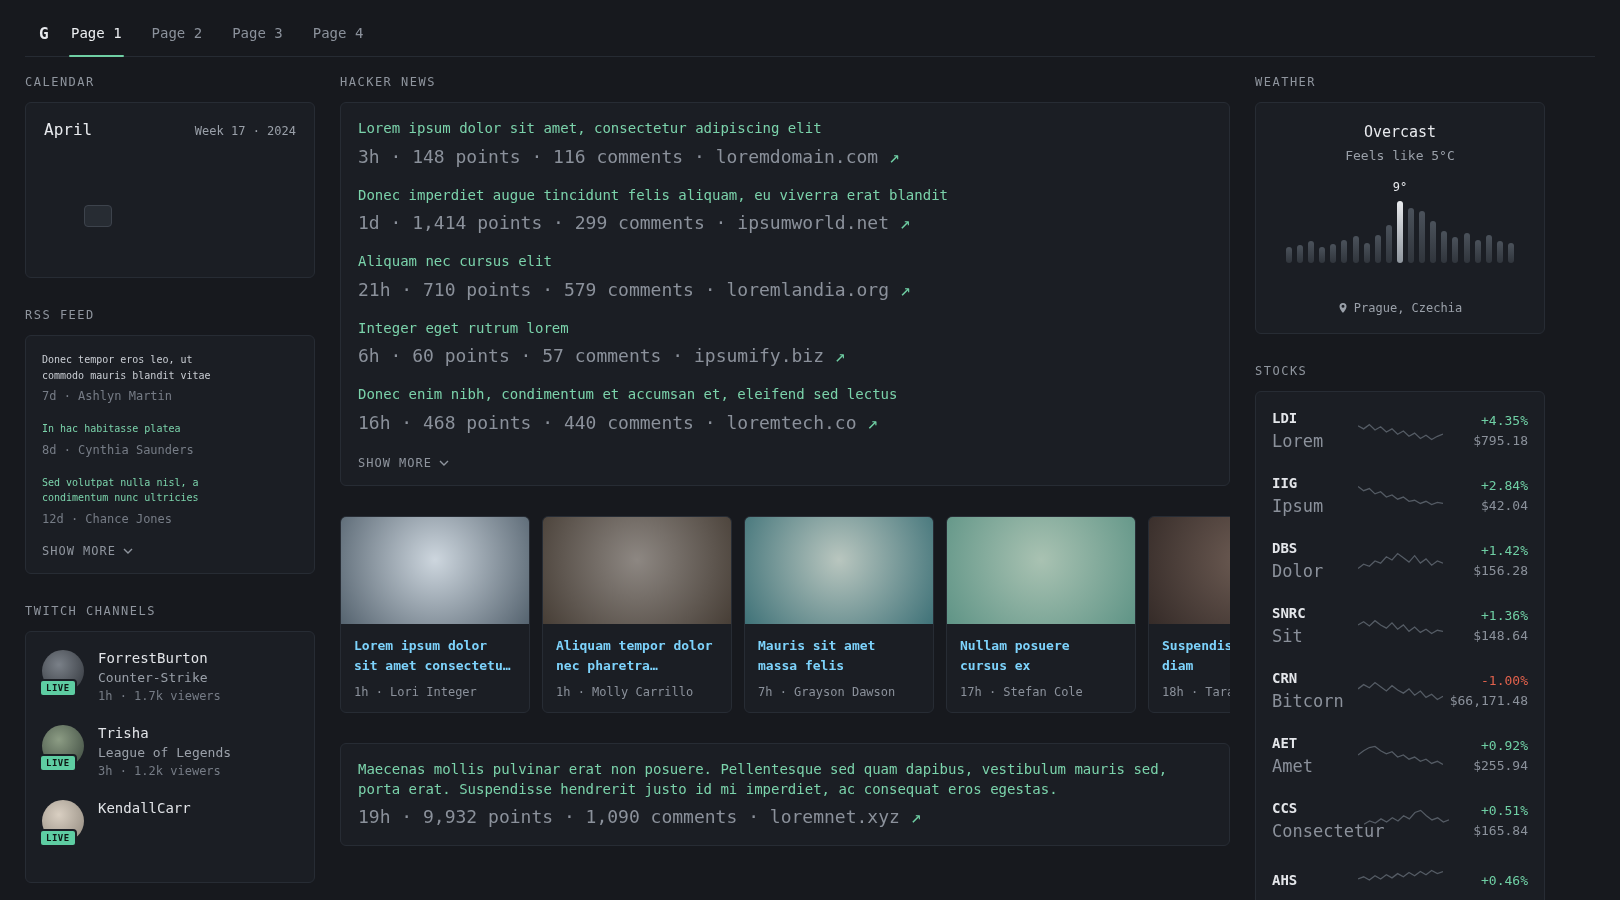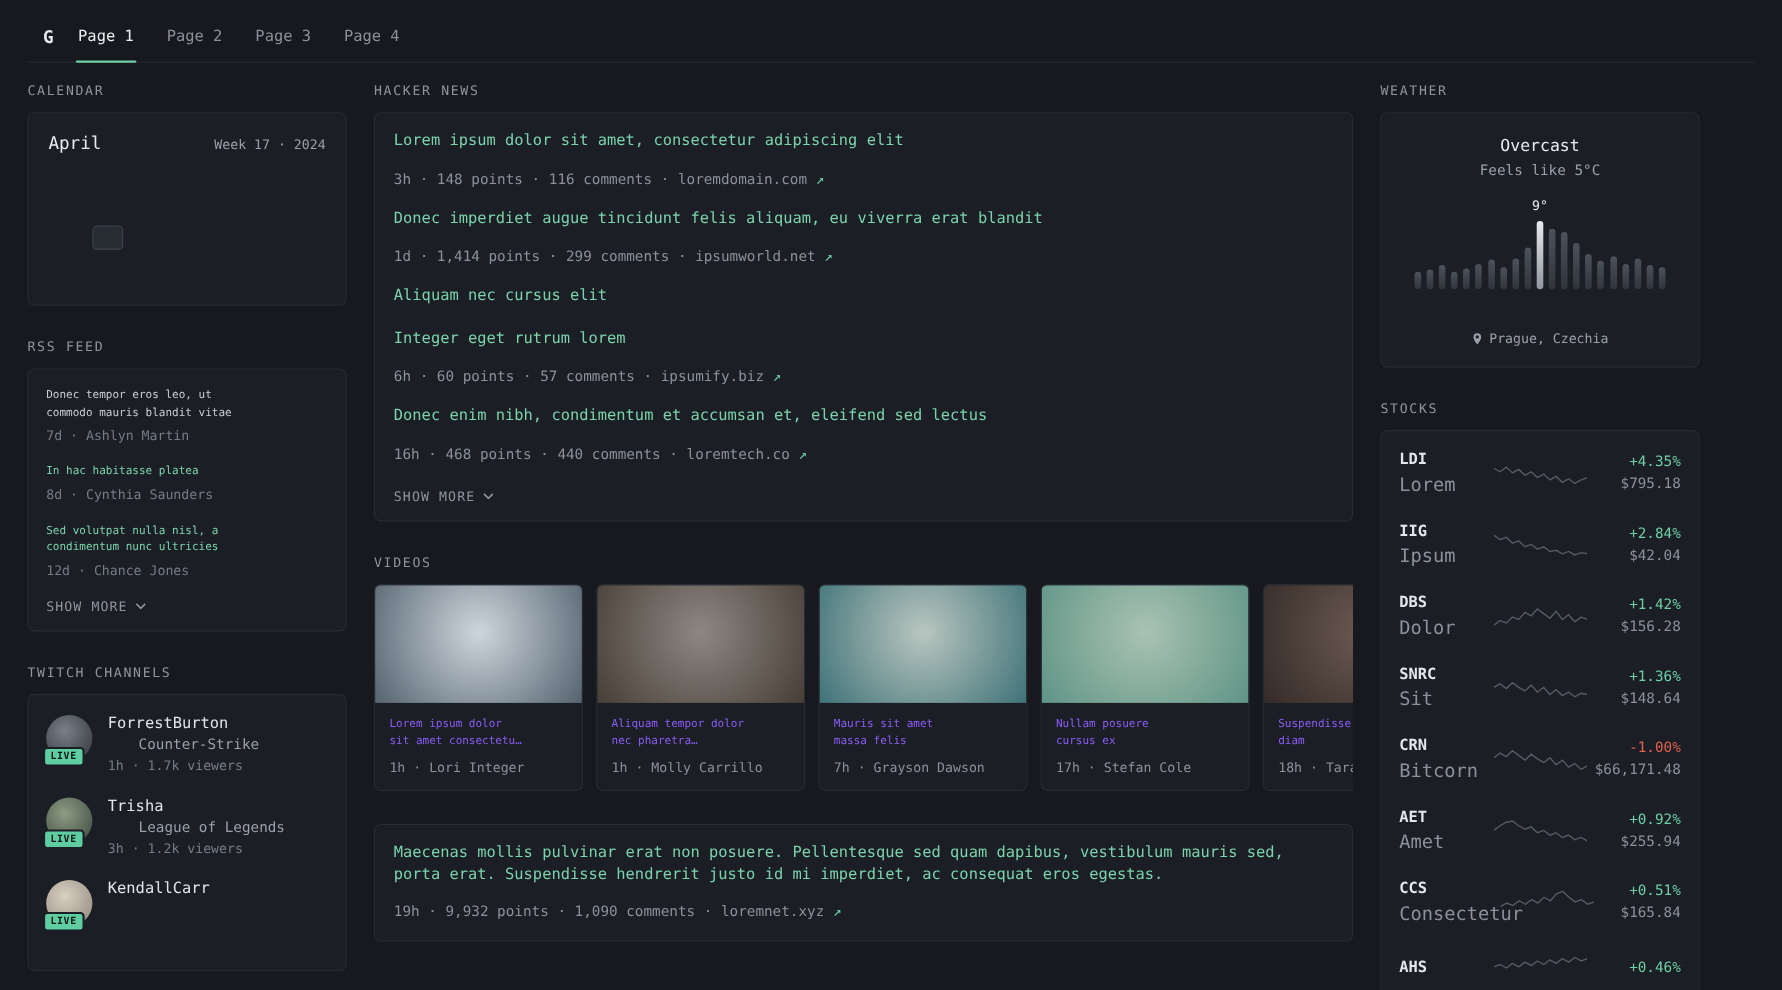--- a/index.html
+++ b/index.html
@@ -92,45 +92,45 @@
     width:42px; height:42px; border-radius:50%;
     background:#3a3f46;
   }
   .live-badge {
     position:absolute; left:-3px; bottom:-5px;
     background:#5ecda2; color:#0e1613;
     font-size:9px; font-weight:bold; letter-spacing:.5px;
     padding:2px 5px; border-radius:4px; border:2px solid #1b1e24;
   }
   .tw-name { font-size:14px; color:#e2e4e8; }
-  .tw-game { font-size:13px; color:#9aa0a9; margin-top:4px;margin-left:28px; }
+  .tw-game { font-size:13px; color:#9aa0a9; margin-top:4px; }
   .tw-meta { font-size:12px; color:#767c86; margin-top:4px; }
 
   
   .hn-card { padding:16px 17px 14px; }
   .hn-item { margin-bottom:19px; }
   .hn-headline {
     font-size:14px; color:#7bd3ab; line-height:1.4;
     white-space:pre-line; cursor:pointer;
   }
-  .hn-meta { font-size:13px; color:#8b919b; margin-top:17px; }
+  .hn-meta { font-size:18px; color:#8b919b; margin-top:7px; }
   .hn-domain { color:#8b919b; cursor:pointer; }
   .ext-arrow { color:#6fcfa4; }
 
   
   .video-strip { display:flex; gap:12px; overflow:hidden; }
   .video-card {
     flex:0 0 190px; border:1px solid #272c34; border-radius:6px;
     background:#1b1e24; overflow:hidden;
   }
   .video-thumb { width:100%; height:107px; cursor:pointer; }
   .video-body { padding:12px 13px 13px; }
   .video-title {
-    font-size:10px; line-height:1.55; color:#8b5cf6;
-    white-space:pre-line; cursor:pointer;
+    font-size:13px; line-height:1.55; color:#7dd3fc;
+    white-space:pre-line; cursor:pointer;font-weight:bold;
   }
   .video-meta { font-size:12px; color:#8b919b; margin-top:9px; }
 
   
   .weather-card { padding:20px 20px 18px; text-align:center; }
   .w-cond { font-size:15px; color:#e8eaee; }
   .w-feels { font-size:13px; color:#9aa0a9; margin-top:7px; }
   .w-chart {
     position:relative; height:70px; margin:30px auto 0; width:228px;
     display:flex; align-items:flex-end; justify-content:space-between;
@@ -325,20 +325,23 @@
     </div>
   </div>
             <div class="hn-item">
     <div class="hn-headline">Donec imperdiet augue tincidunt felis aliquam, eu viverra erat blandit</div>
     <div class="hn-meta">
       <span>1d · 1,414 points · 299 comments · </span><span class="hn-domain">ipsumworld.net</span> <span class="ext-arrow">↗</span>
     </div>
   </div>
             <div class="hn-item">
     <div class="hn-headline">Aliquam nec cursus elit</div>
+    <div class="hn-meta">
+      <span>21h · 710 points · 579 comments · </span><span class="hn-domain">loremlandia.org</span> <span class="ext-arrow">↗</span>
+    </div>
   </div>
             <div class="hn-item">
     <div class="hn-headline">Integer eget rutrum lorem</div>
     <div class="hn-meta">
       <span>6h · 60 points · 57 comments · </span><span class="hn-domain">ipsumify.biz</span> <span class="ext-arrow">↗</span>
     </div>
   </div>
             <div class="hn-item">
     <div class="hn-headline">Donec enim nibh, condimentum et accumsan et, eleifend sed lectus</div>
     <div class="hn-meta">
@@ -351,21 +354,20 @@
           <span class="chev">
             <svg width="10" height="6" viewBox="0 0 10 6">
                 <path d="M1 1l4 4 4-4" stroke="currentColor" fill="none" stroke-width="1.4"></path>
               </svg>
           </span>
         </div>
       </div>
     </section>
 
     <section>
-      <h2 class="sec-title">VIDEOS</h2>
       <div class="video-strip">
           <div class="video-card">
     <div class="video-thumb" style="background: radial-gradient(circle at 50% 40%, rgb(205, 214, 222), rgb(85, 99, 111));"></div>
     <div class="video-body">
       <div class="video-title">Lorem ipsum dolor
 sit amet consectetu…</div>
       <div class="video-meta">1h · Lori Integer</div>
     </div>
   </div>
           <div class="video-card">

